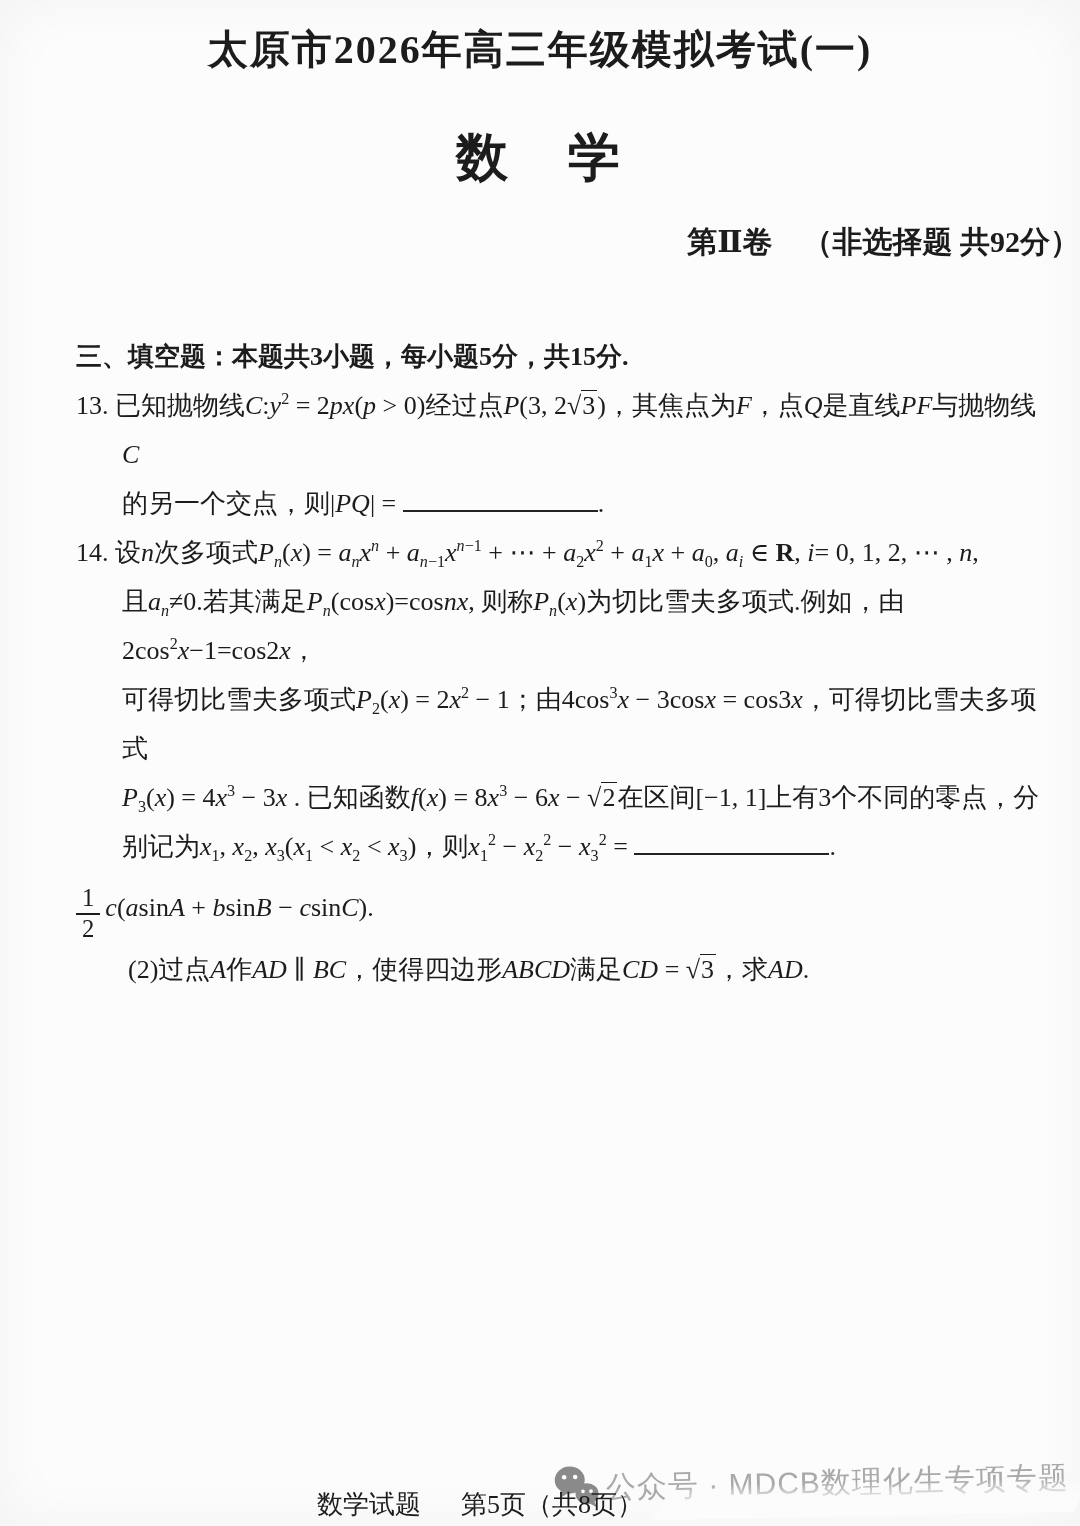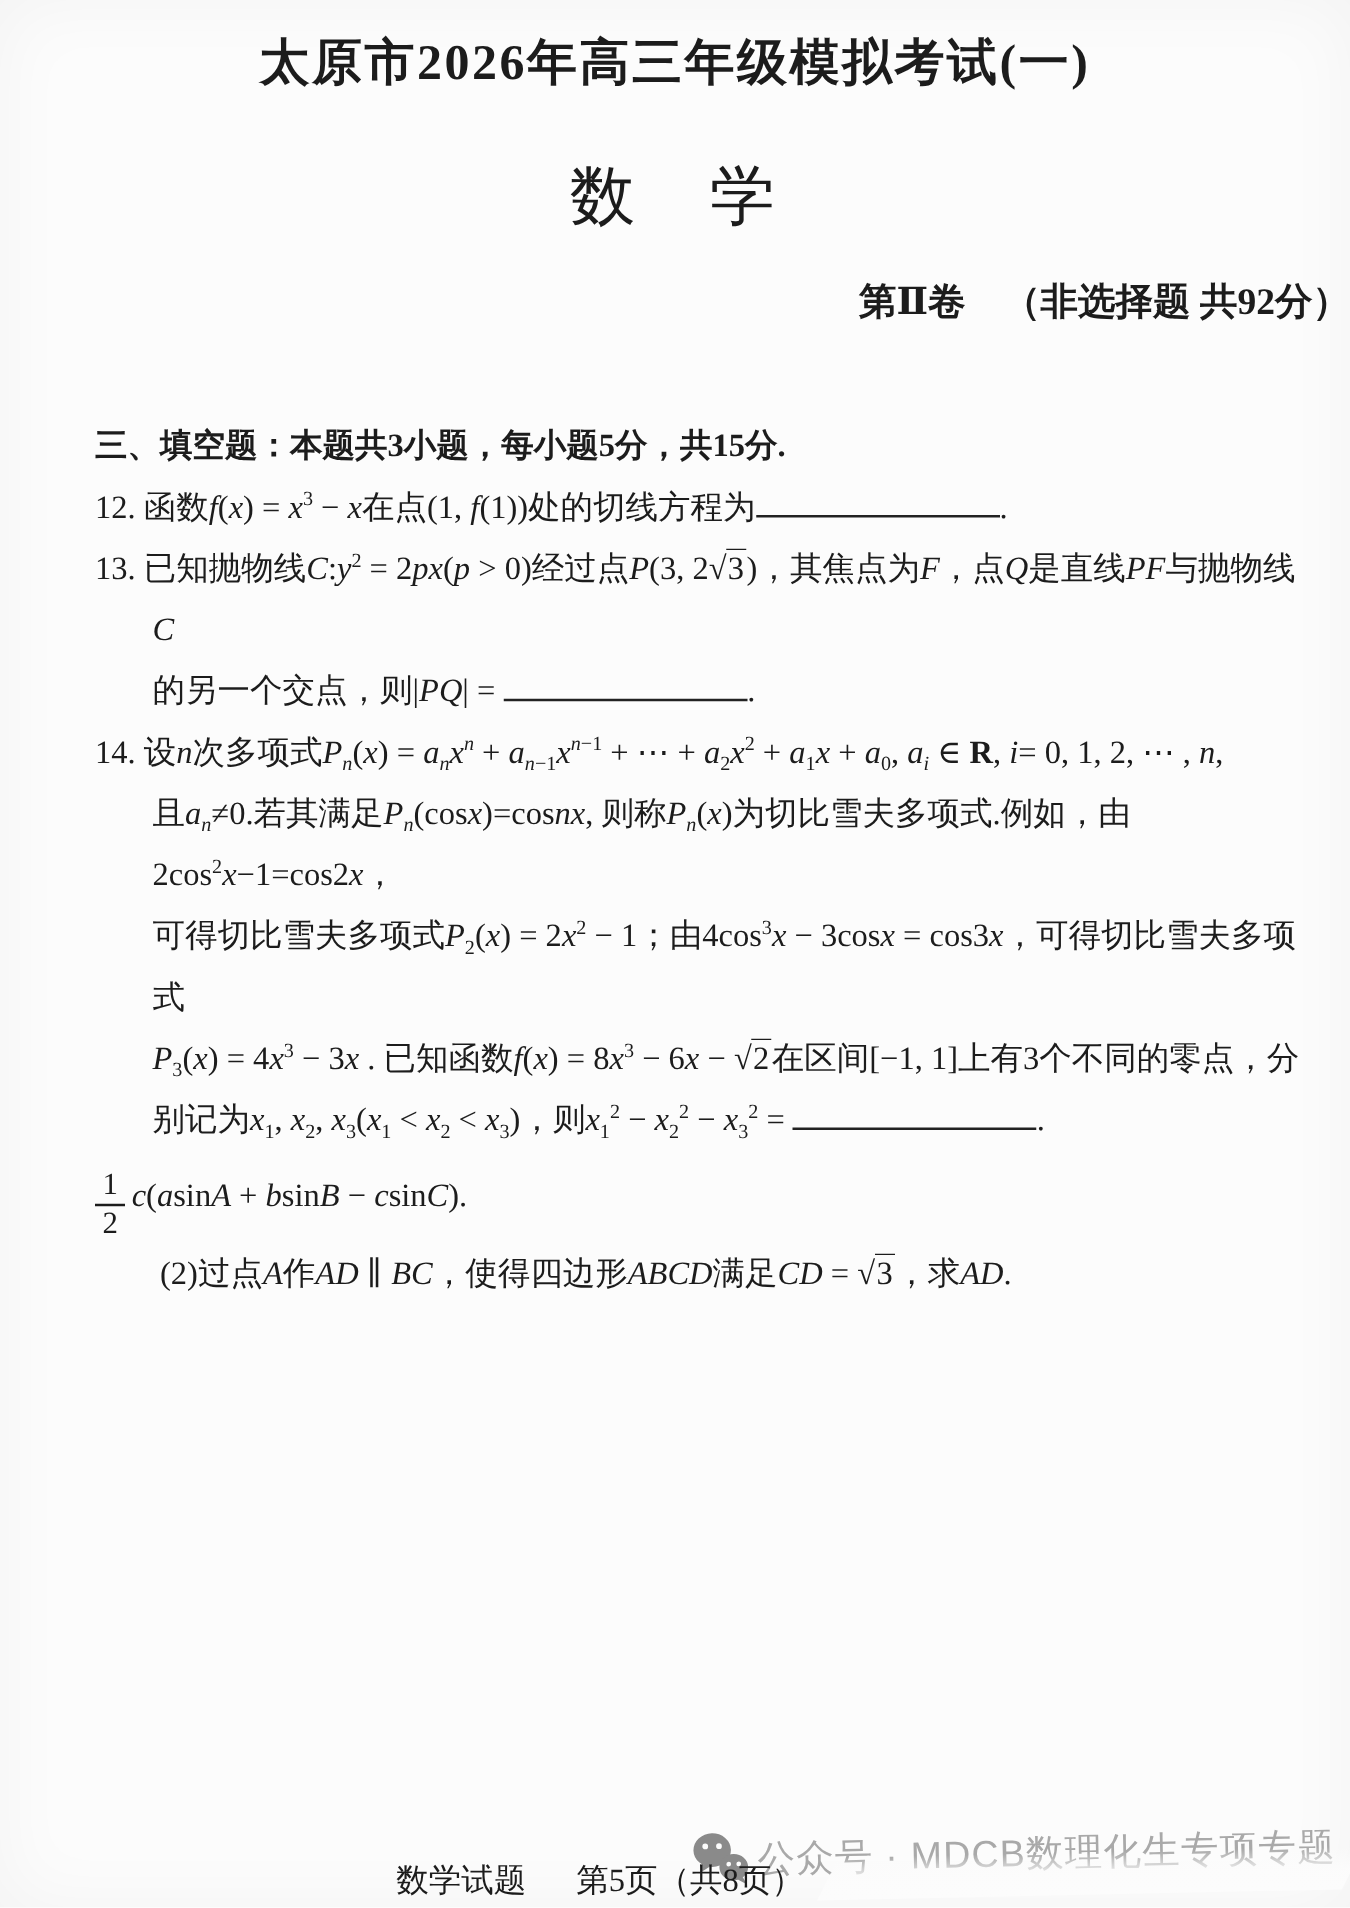--- a/index.html
+++ b/index.html
@@ -16,21 +16,21 @@
   .title{
     margin:0;padding-top:26px;
     text-align:center;
     font-size:40px;font-weight:bold;
     letter-spacing:2px;
     line-height:1.2;
   }
   .subject{
     margin:54px 0 0;
     text-align:center;
-    font-size:52px;font-weight:normal;
+    font-size:52px;font-weight:bold;
     letter-spacing:4px;
     line-height:1.15;
   }
   .volume{
     margin:36px 0 0;
     text-align:right;
     font-size:30px;font-weight:bold;
     line-height:1.2;
   }
   .qa{
@@ -101,21 +101,20 @@
 <div class="page">
 
   <h1 class="title">太原市2026年高三年级模拟考试(一)</h1>
 
   <div class="subject">数　学</div>
 
   <div class="volume">第Ⅱ卷　（非选择题 共92分）</div>
 
   <div class="qa">
     <p class="sec-head">三、填空题：本题共3小题，每小题5分，共15分.</p>
-    <p class="q">12. 函数<i>f</i>(<i>x</i>) = <i>x</i><sup>3</sup> − <i>x</i>在点(1, <i>f</i>(1))处的切线方程为<span class="blank"></span>.</p>
     <p class="q">13. 已知抛物线<i>C</i>:<i>y</i><sup>2</sup> = 2<i>px</i>(<i>p</i> &gt; 0)经过点<i>P</i>(3, 2<span class="sqrt">√<span class="r">3</span></span>)，其焦点为<i>F</i>，点<i>Q</i>是直线<i>PF</i>与抛物线<i>C</i><br>的另一个交点，则|<i>PQ</i>| = <span class="blank"></span>.</p>
     <p class="q">14. 设<i>n</i>次多项式<i>P</i><sub><i>n</i></sub>(<i>x</i>) = <i>a</i><sub><i>n</i></sub><i>x</i><sup><i>n</i></sup> + <i>a</i><sub><i>n</i>−1</sub><i>x</i><sup><i>n</i>−1</sup> + ⋯ + <i>a</i><sub>2</sub><i>x</i><sup>2</sup> + <i>a</i><sub>1</sub><i>x</i> + <i>a</i><sub>0</sub>, <i>a</i><sub><i>i</i></sub> ∈ <b>R</b>, <i>i</i>= 0, 1, 2, ⋯ , <i>n</i>,<br>且<i>a</i><sub><i>n</i></sub>≠0.若其满足<i>P</i><sub><i>n</i></sub>(cos<i>x</i>)=cos<i>nx</i>, 则称<i>P</i><sub><i>n</i></sub>(<i>x</i>)为切比雪夫多项式.例如，由2cos<sup>2</sup><i>x</i>−1=cos2<i>x</i>，<br>可得切比雪夫多项式<i>P</i><sub>2</sub>(<i>x</i>) = 2<i>x</i><sup>2</sup> − 1；由4cos<sup>3</sup><i>x</i> − 3cos<i>x</i> = cos3<i>x</i>，可得切比雪夫多项式<br><i>P</i><sub>3</sub>(<i>x</i>) = 4<i>x</i><sup>3</sup> − 3<i>x</i> . 已知函数<i>f</i>(<i>x</i>) = 8<i>x</i><sup>3</sup> − 6<i>x</i> − <span class="sqrt">√<span class="r">2</span></span>在区间[−1, 1]上有3个不同的零点，分<br>别记为<i>x</i><sub>1</sub>, <i>x</i><sub>2</sub>, <i>x</i><sub>3</sub>(<i>x</i><sub>1</sub> &lt; <i>x</i><sub>2</sub> &lt; <i>x</i><sub>3</sub>)，则<i>x</i><sub>1</sub><sup>2</sup> − <i>x</i><sub>2</sub><sup>2</sup> − <i>x</i><sub>3</sub><sup>2</sup> = <span class="blank"></span>.</p>
     <p class="frac-line"><span class="frac"><span class="fn">1</span><span class="fd">2</span></span><i>c</i>(<i>a</i>sin<i>A</i> + <i>b</i>sin<i>B</i> − <i>c</i>sin<i>C</i>).</p>
     <p class="q15-item">(2)过点<i>A</i>作<i>AD</i> <span class="pll">∥</span> <i>BC</i>，使得四边形<i>ABCD</i>满足<i>CD</i> = <span class="sqrt">√<span class="r">3</span></span>，求<i>AD</i>.</p>
   </div>
 
   <div class="watermark">
     <span class="wm-icon">
       <svg width="50" height="46" viewBox="0 0 50 46">
         <g fill="#8a8a8a">

